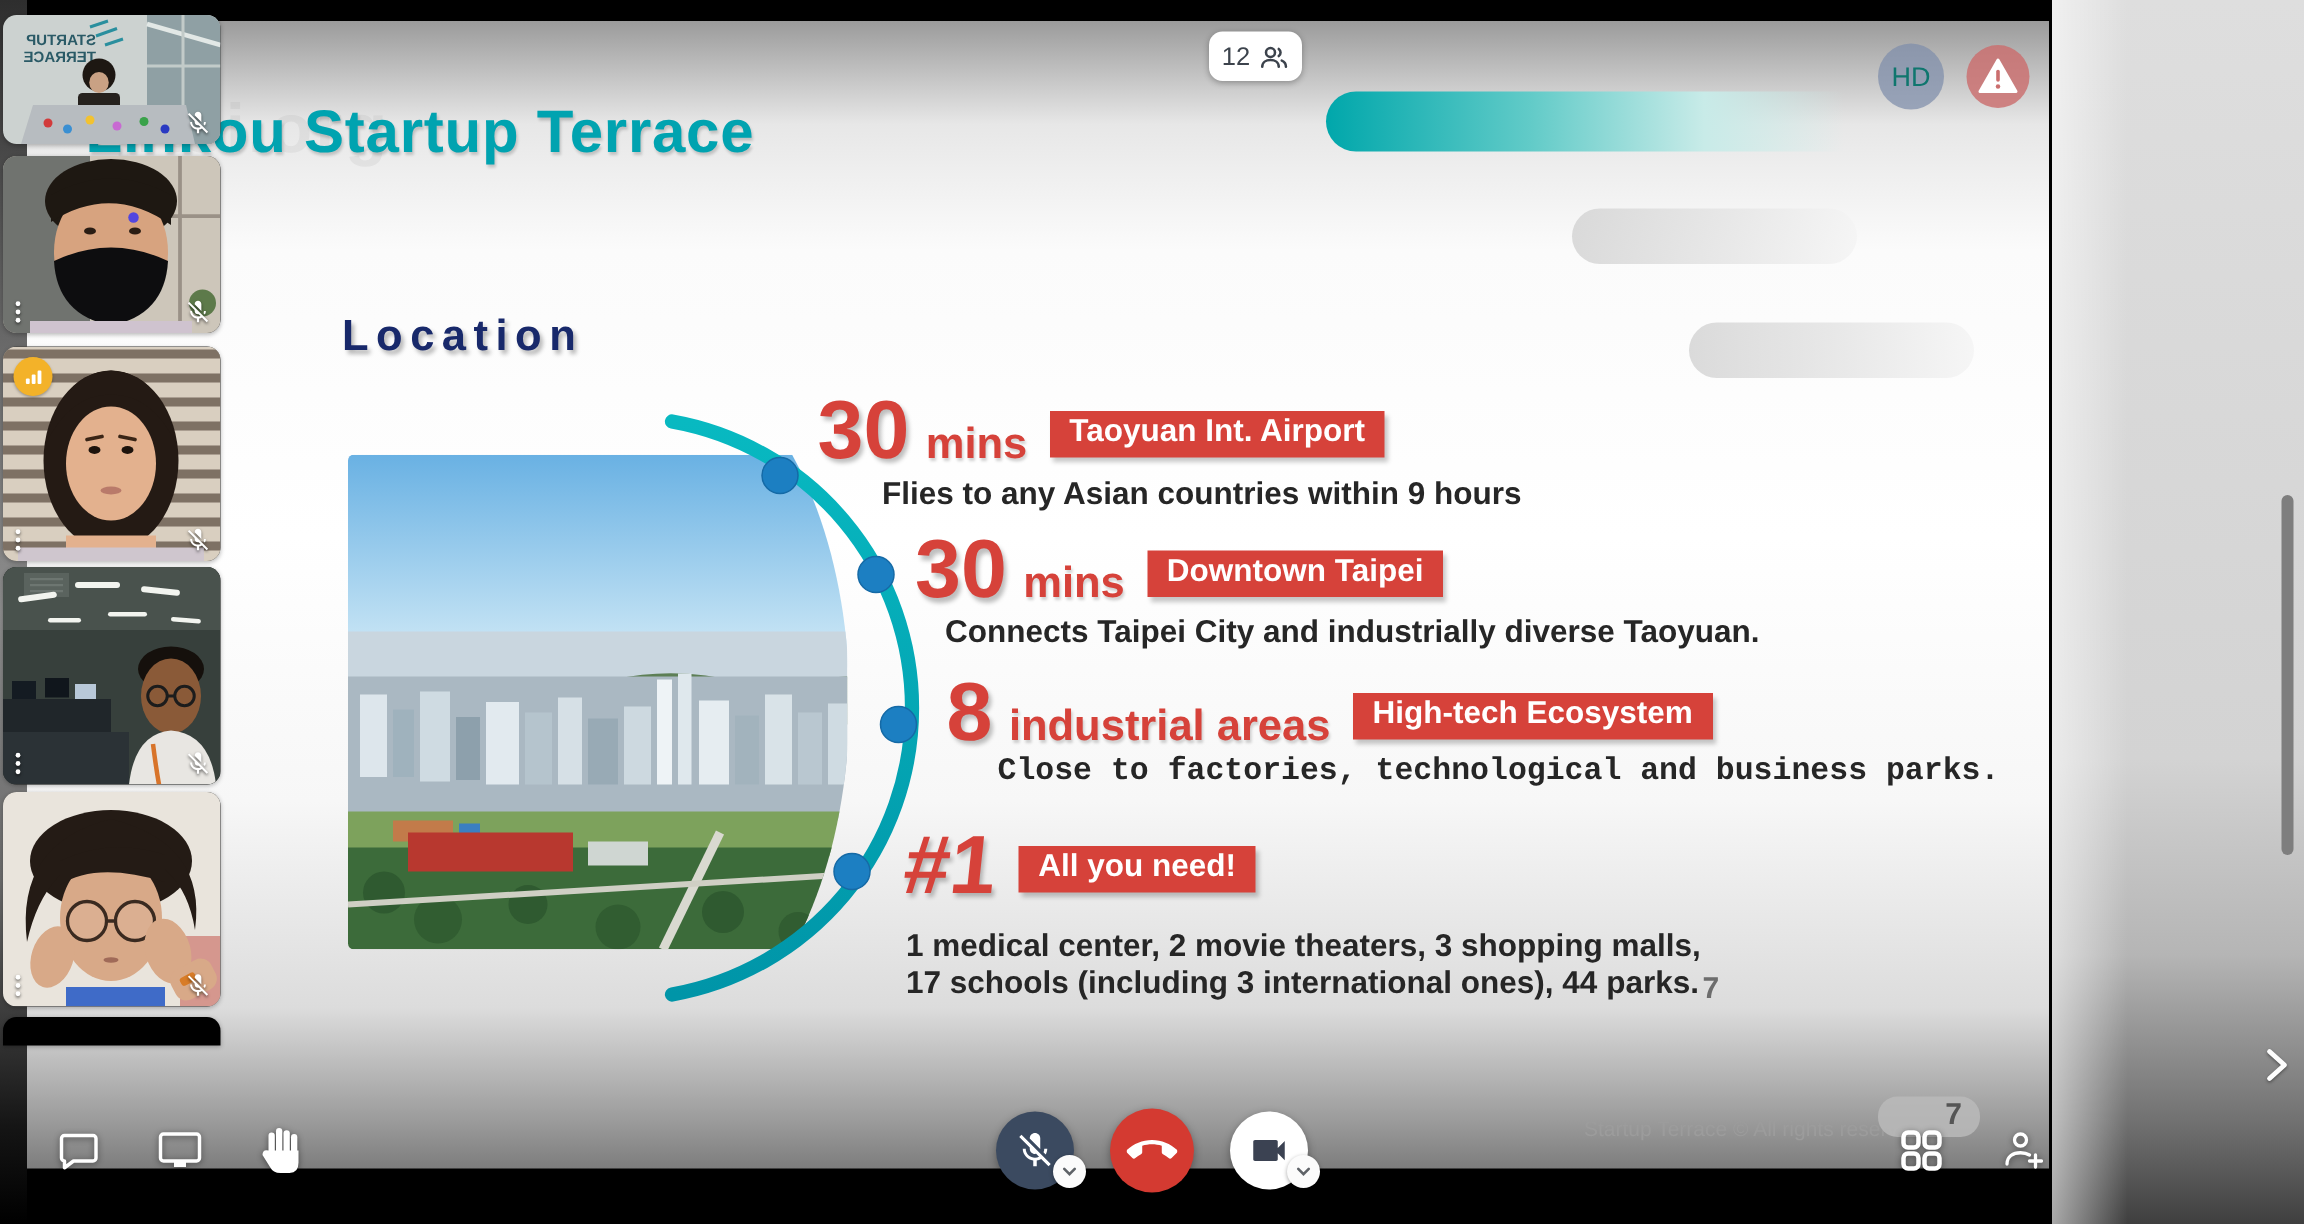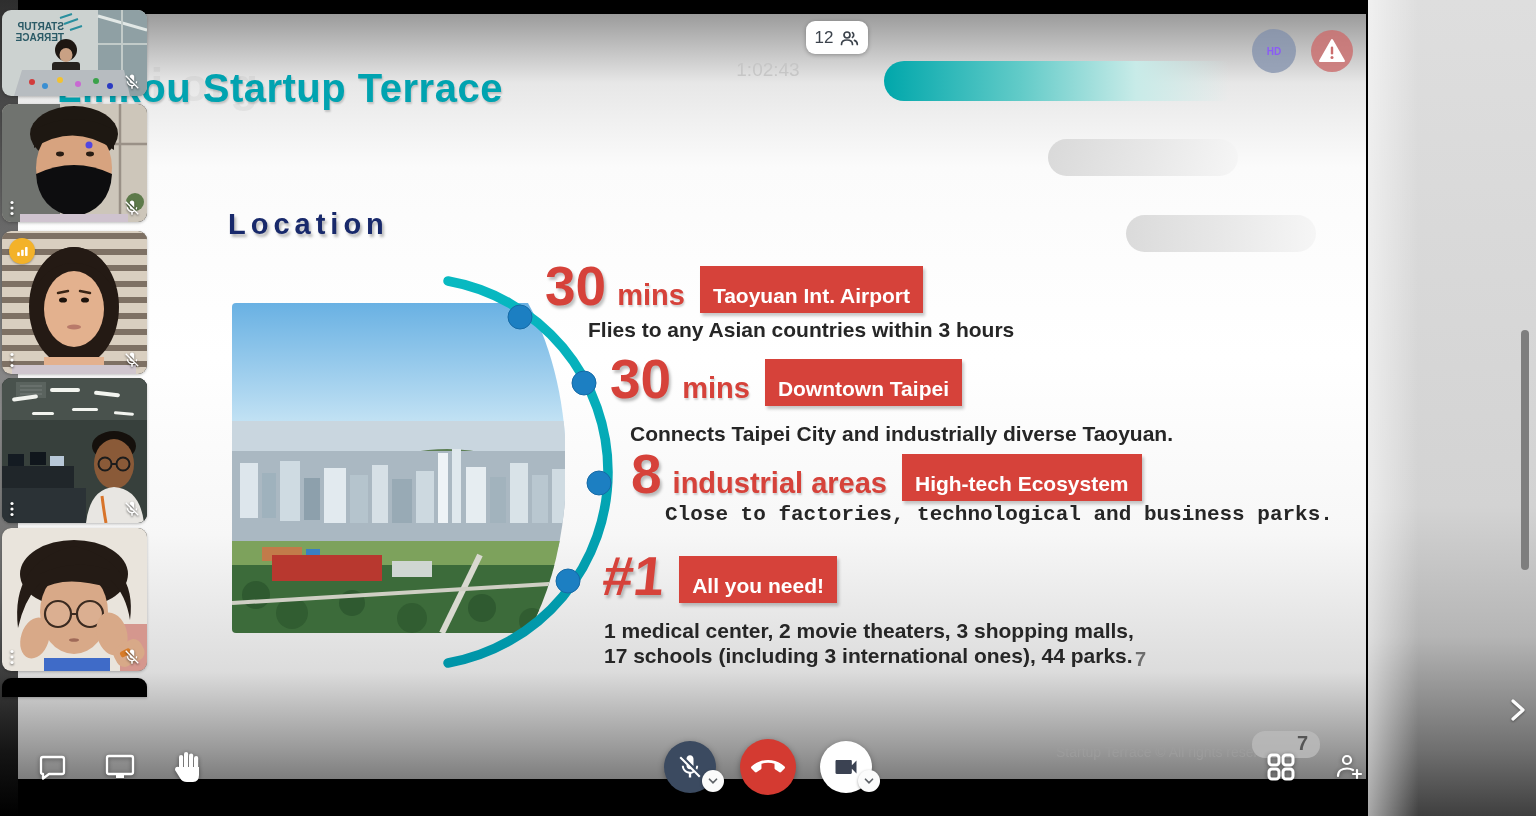--- a/index.html
+++ b/index.html
@@ -34,45 +34,45 @@
 
   .arc-overlay { position:absolute; left:0; top:0; width:1536px; height:816px; pointer-events:none; }
 
   .b-row { position:absolute; display:flex; align-items:baseline; white-space:nowrap;justify-content:center; }
   .b-num { font-size:55px; font-weight:800; color:#d6423a; line-height:1;
     text-shadow:2px 3px 3px rgba(0,0,0,.25); }
   .b-num.skew { transform:skewX(-6deg); }
   .b-label { font-size:29px; font-weight:700; color:#d6423a; margin-left:11px;
     text-shadow:1px 2px 2px rgba(0,0,0,.18); }
   .b-badge { font-size:21px; font-weight:700; color:#fff; background:#d6423a;
-    padding:18px 13px 5px; margin-left:15px; align-self:center; transform:translateY(3px);
+    padding:2px 13px 5px; margin-left:15px; align-self:center; transform:translateY(3px);
     box-shadow:2px 3px 3px rgba(0,0,0,.22); }
   .b-desc { position:absolute; font-size:21px; font-weight:700; color:#262626; line-height:25px; }
   #row1 { left:545px; top:259px; } #desc1 { left:588px; top:317px; }
-  #row2 { left:610px; top:352px; } #desc2 { left:630px; top:409px;margin-top:12px; }
+  #row2 { left:610px; top:352px; } #desc2 { left:630px; top:409px; }
   #row3 { left:631px; top:447px; } #desc3 { left:665px; top:502px;font-family:Liberation Mono, monospace; }
   #row4 { left:603px; top:549px; } #desc4 { left:604px; top:601px; width:532px;margin-top:17px; }
 
   .page-num { position:absolute; left:1135px; top:648px; font-size:20px; color:#6d6d6d; font-weight:600; }
   .slide-footer { position:absolute; left:1056px; top:744px; font-size:14px; color:#9c9c9c; }
   .viewer-page { position:absolute; left:1252px; top:731px; width:68px; height:27px; border-radius:13px;
     background:rgba(186,186,186,.85); color:#555; font-size:20px; font-weight:600;
     text-align:right; padding:1px 12px 0 0; }
 
   
   .meet-title { position:absolute; left:560px; top:23px; width:330px; text-align:center;
     font-size:21px; font-weight:600; color:#15181d; }
   .count-pill { position:absolute; left:806px; top:21px; width:62px; height:33px; background:#fff;
     border-radius:9px; box-shadow:0 1px 4px rgba(0,0,0,.3); display:flex; align-items:center;
     justify-content:center; gap:6px; }
   .count-pill span { font-size:17px; font-weight:400; color:#3c434c; }
   .timer { position:absolute; left:640px; top:59px; width:256px; text-align:center;
     font-size:19px; font-weight:500; color:#c6c6c6; }
   .hd-badge { position:absolute; left:1252px; top:29px; width:44px; height:44px; border-radius:50%;
-    background:rgba(126,142,170,.72); color:#8b5cf6; font-size:10px; font-weight:700;
+    background:rgba(126,142,170,.72); color:#0f766e; font-size:18px; font-weight:400;
     display:flex; align-items:center; justify-content:center; }
   .warn-badge { position:absolute; left:1311px; top:30px; width:42px; height:42px; border-radius:50%;
     background:rgba(203,110,110,.82); display:flex; align-items:center; justify-content:center; }
 
   
   .tb-icon { position:absolute; width:34px; height:34px; display:flex; align-items:center;
     justify-content:center; filter:drop-shadow(0 1px 2px rgba(0,0,0,.45)); cursor:pointer; }
   .round-btn { position:absolute; border-radius:50%; display:flex; align-items:center;
     justify-content:center; box-shadow:0 2px 6px rgba(0,0,0,.35); cursor:pointer; }
   .mic-btn { left:664px; top:741px; width:52px; height:52px; background:#3b4a60; }
@@ -186,21 +186,21 @@
       <circle cx="599" cy="483" r="12"></circle>
       <circle cx="568" cy="581" r="12"></circle>
     </g>
   </svg>
 
   <div class="b-row" id="row1">
     <span class="b-num">30</span>
     <span class="b-label">mins</span>
     <span class="b-badge">Taoyuan Int. Airport</span>
   </div>
-  <div class="b-desc" id="desc1">Flies to any Asian countries within 3 hours</div>
+  <div class="b-desc" id="desc1">Flies to any Asian countries within 9 hours</div>
 
   <div class="b-row" id="row2">
     <span class="b-num">30</span>
     <span class="b-label">mins</span>
     <span class="b-badge">Downtown Taipei</span>
   </div>
   <div class="b-desc" id="desc2">Connects Taipei City and industrially diverse Taoyuan.</div>
 
   <div class="b-row" id="row3">
     <span class="b-num">8</span>
@@ -223,21 +223,20 @@
     <span>12</span>
     <svg width="20" height="18" viewBox="0 0 20 18">
       <g fill="none" stroke="#3c434c" stroke-width="1.7" stroke-linecap="round">
         <circle cx="8" cy="6" r="3"></circle>
         <path d="M2.5 15.5c0-3 2.5-4.5 5.5-4.5s5.5 1.5 5.5 4.5"></path>
         <path d="M13.5 3.6a3 3 0 0 1 0 4.8"></path>
         <path d="M15.5 11.4c1.7.7 2.8 2 2.8 4.1"></path>
       </g>
     </svg>
   </div>
-  <div class="timer">1:02:43</div>
   <div class="hd-badge">HD</div>
   <div class="warn-badge">
     <svg width="28" height="26" viewBox="0 0 28 26">
       <path d="M14 2 L26 23 H2 Z" fill="#fff" stroke="#fff" stroke-width="2" stroke-linejoin="round"></path>
       <rect x="12.8" y="8.5" width="2.4" height="8" rx="1.2" fill="#cb6e6e"></rect>
       <circle cx="14" cy="19.6" r="1.5" fill="#cb6e6e"></circle>
     </svg>
   </div>
 
   <div class="tb-icon" style="left:35px; top:750px;">

